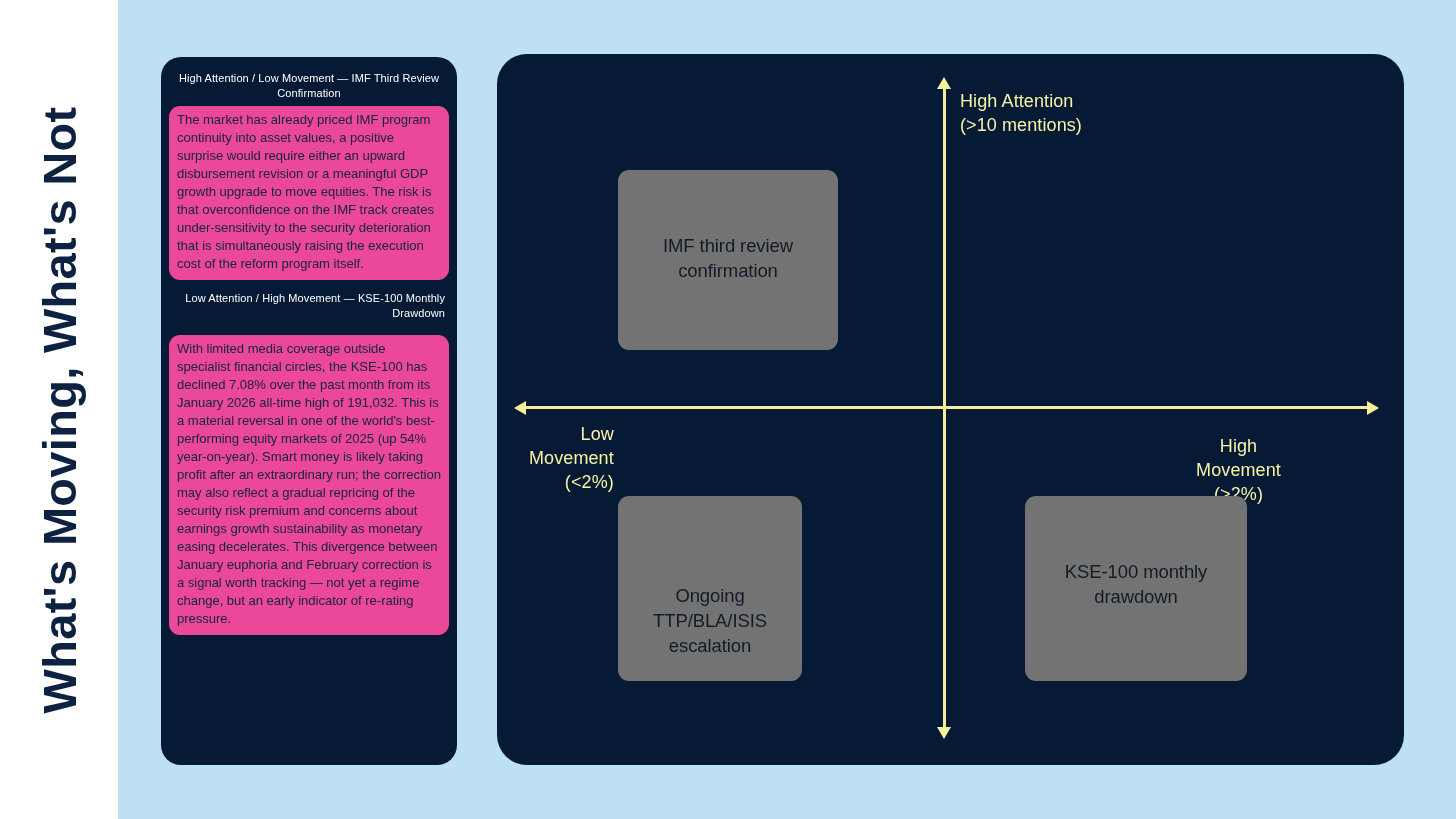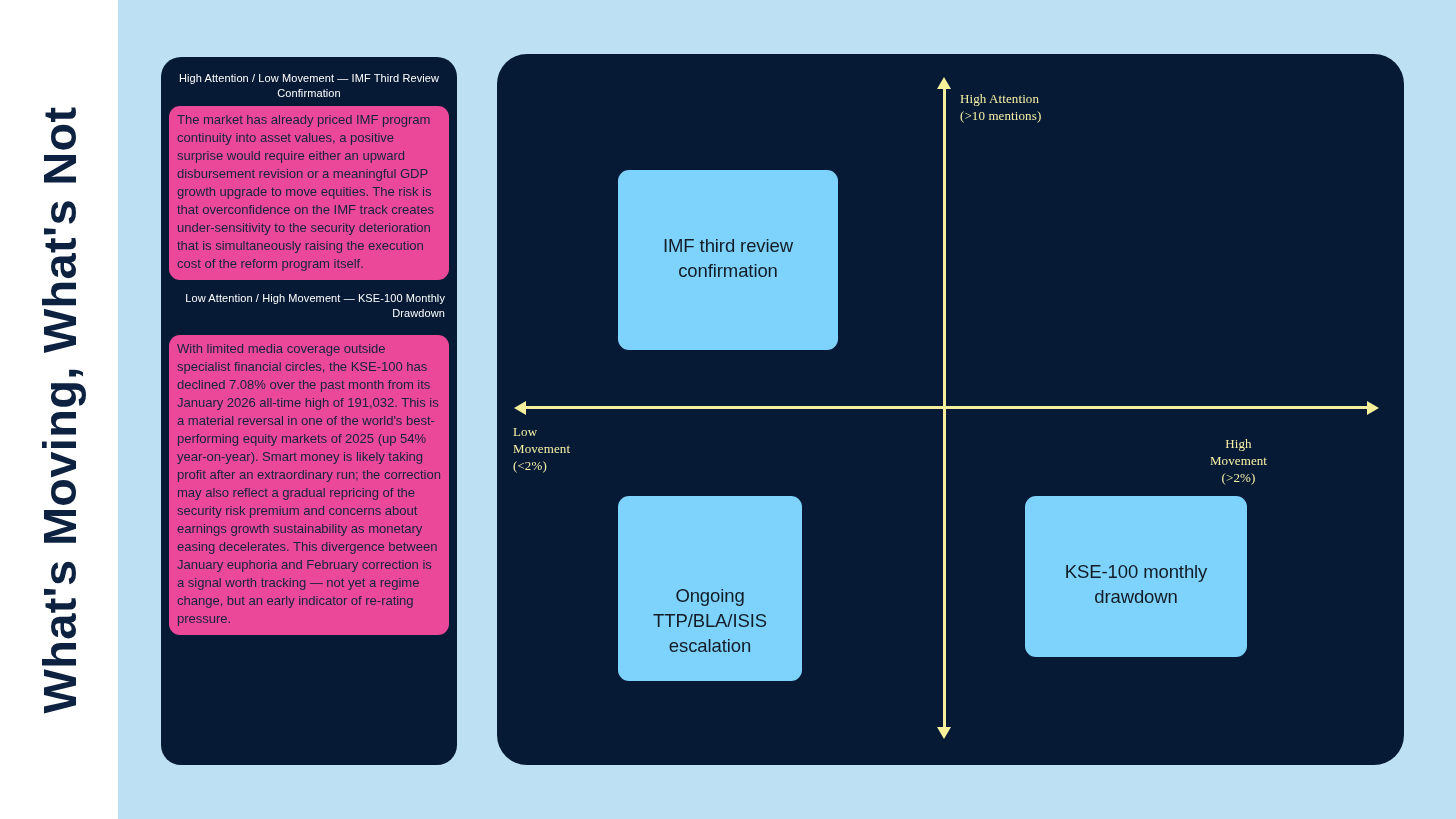--- a/index.html
+++ b/index.html
@@ -126,35 +126,34 @@
   #arrow-right {
     left: 870px; top: 347px;
     border-top: 7.5px solid transparent;
     border-bottom: 7.5px solid transparent;
     border-left: 12px solid #f5ef9b;
   }
 
   .axis-label {
     position: absolute;
     color: #f7f2a4;
-    font-size: 13px;
+    font-size: 18px;
     line-height: 1.32;
     letter-spacing: 0.1px;
     white-space: pre-line;
-    font-family: Liberation Serif, serif;
   }
   #label-high-attention { left: 463px; top: 36px; }
   #label-low-attention  { left: 463px; top: 652px; }
-  #label-low-movement   { left: 16px;  top: 369px; }
+  #label-low-movement   { left: 32px;  top: 369px; text-align: right; }
   #label-high-movement  { left: 607px; top: 381px; width: 269px; text-align: center; }
 
   
   .quad-card {
     position: absolute;
-    background: #7dd3fc;
+    background: #737373;
     border-radius: 11px;
     display: flex;
     align-items: center;
     justify-content: center;
     text-align: center;
     color: #121b26;
     font-size: 18.5px;
     line-height: 1.34;
     letter-spacing: -0.1px;
     padding: 0 14px;
@@ -163,21 +162,21 @@
     left: 121px; top: 116px; width: 220px; height: 180px;
     align-items: flex-start;
     padding-top: 64px;
   }
   #quad-card-ttp {
     left: 121px; top: 442px; width: 184px; height: 185px;
     align-items: flex-start;
     padding-top: 88px;
   }
   #quad-card-kse {
-    left: 528px; top: 442px; width: 222px; height: 161px;
+    left: 528px; top: 442px; width: 222px; height: 185px;
     align-items: flex-start;
     padding-top: 64px;
   }
 </style>
 </head>
 <body>
 
 <div id="side-rail">
   <div id="side-rail-title">What's Moving, What's Not</div>
 </div>

